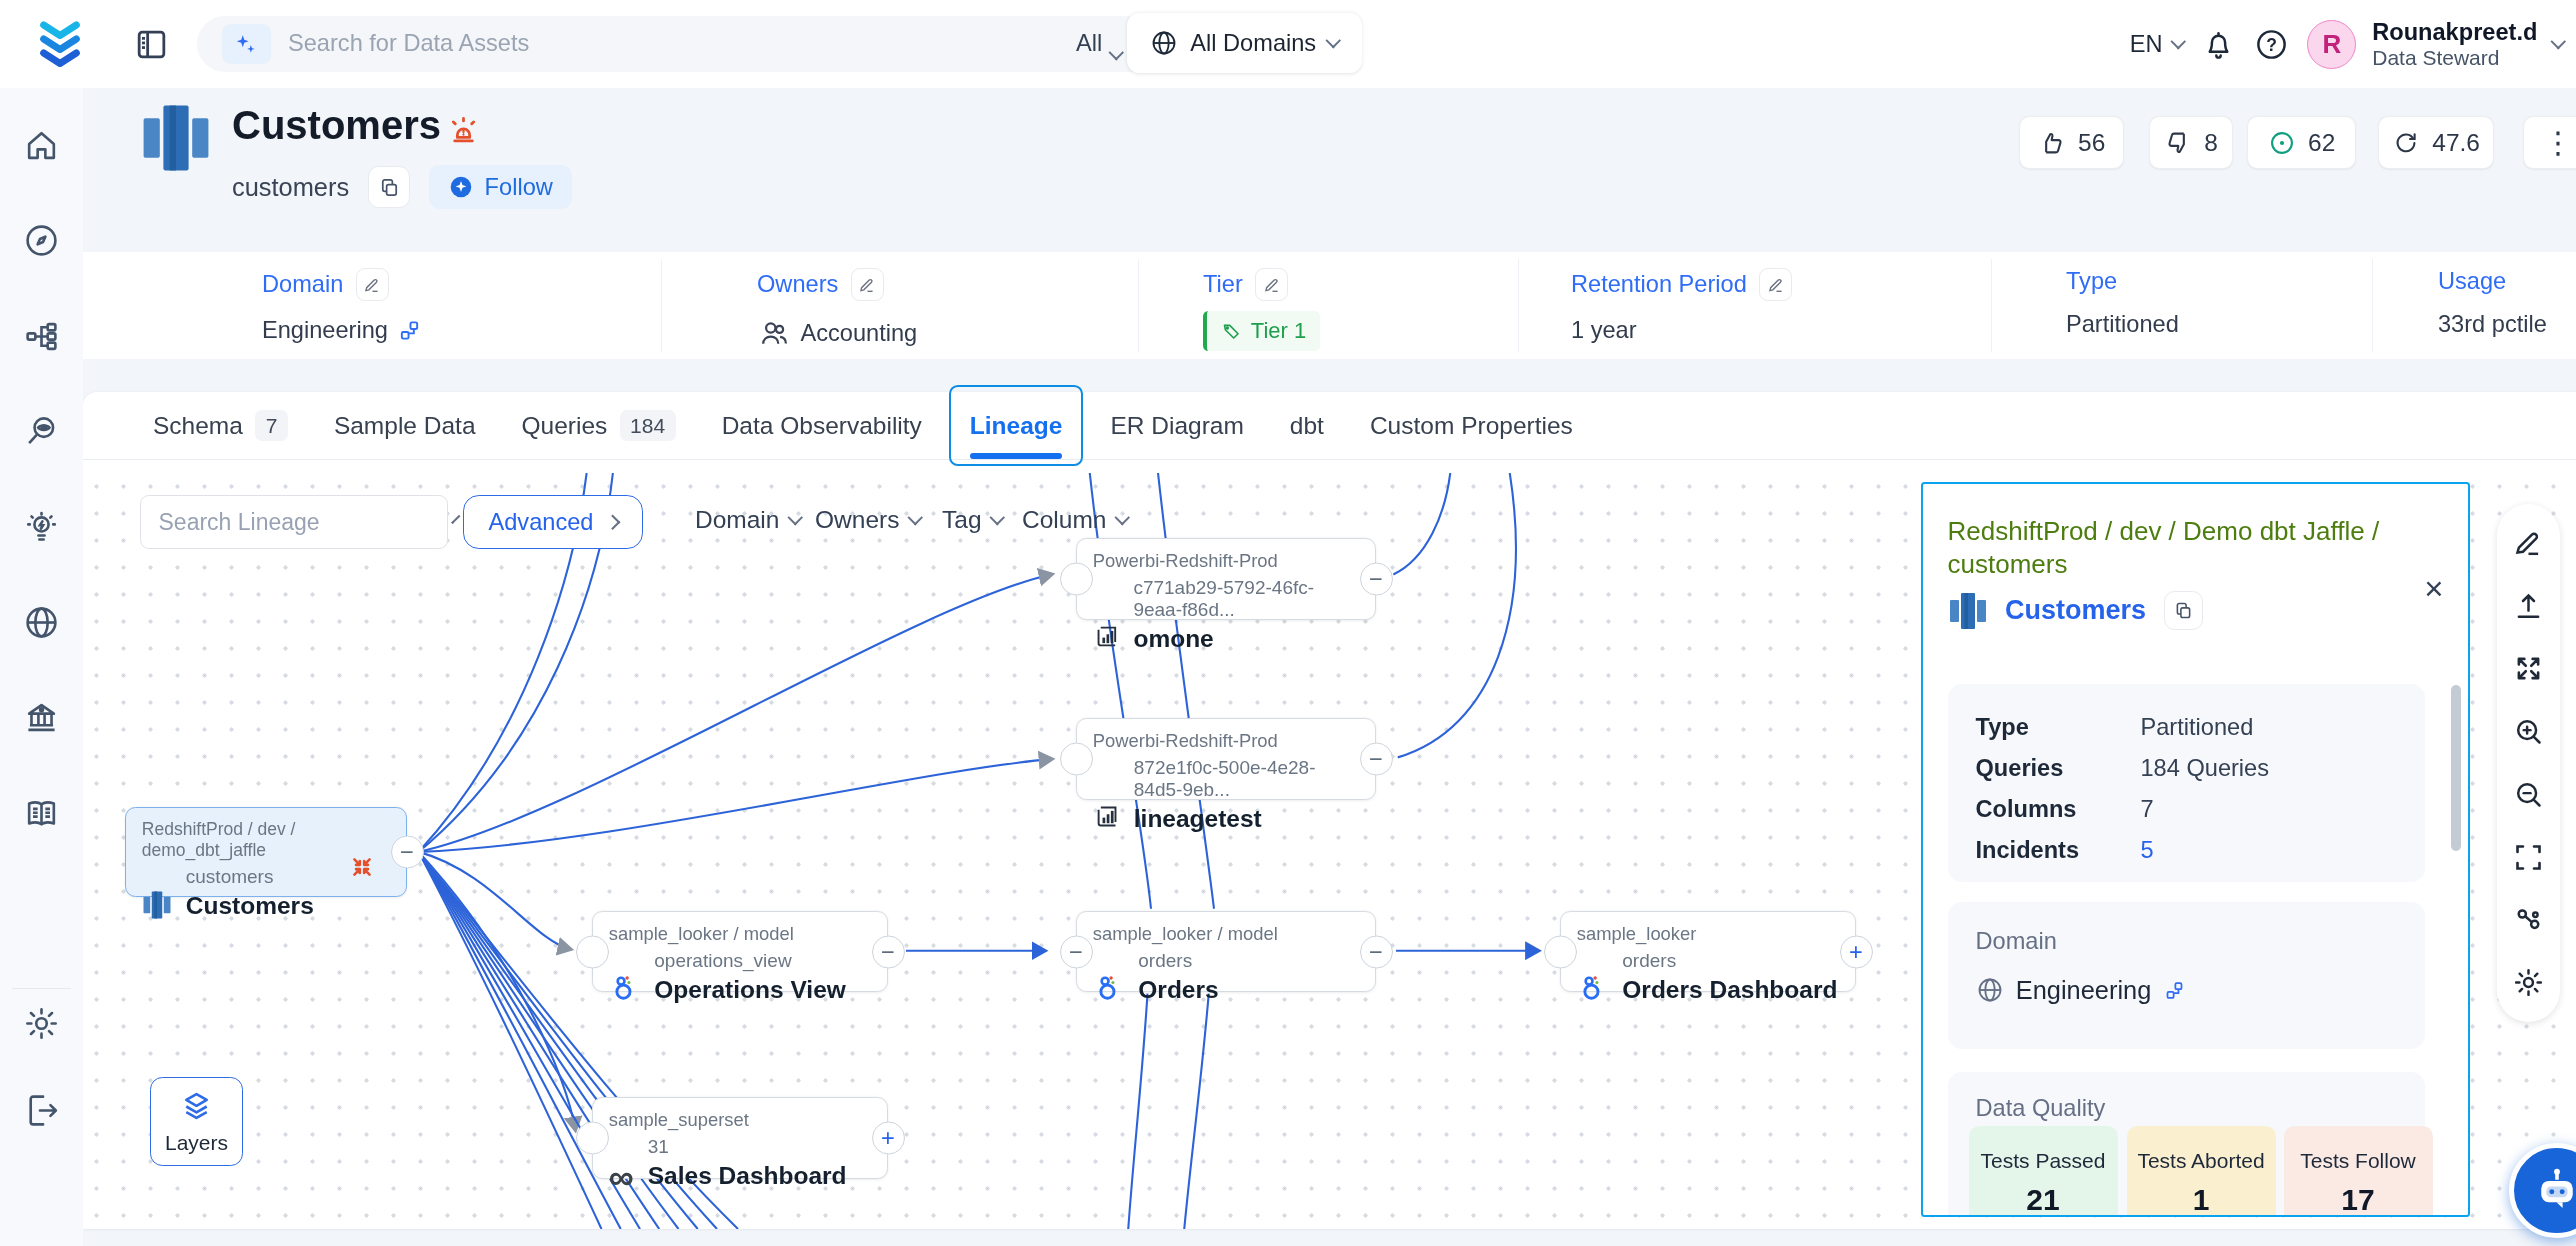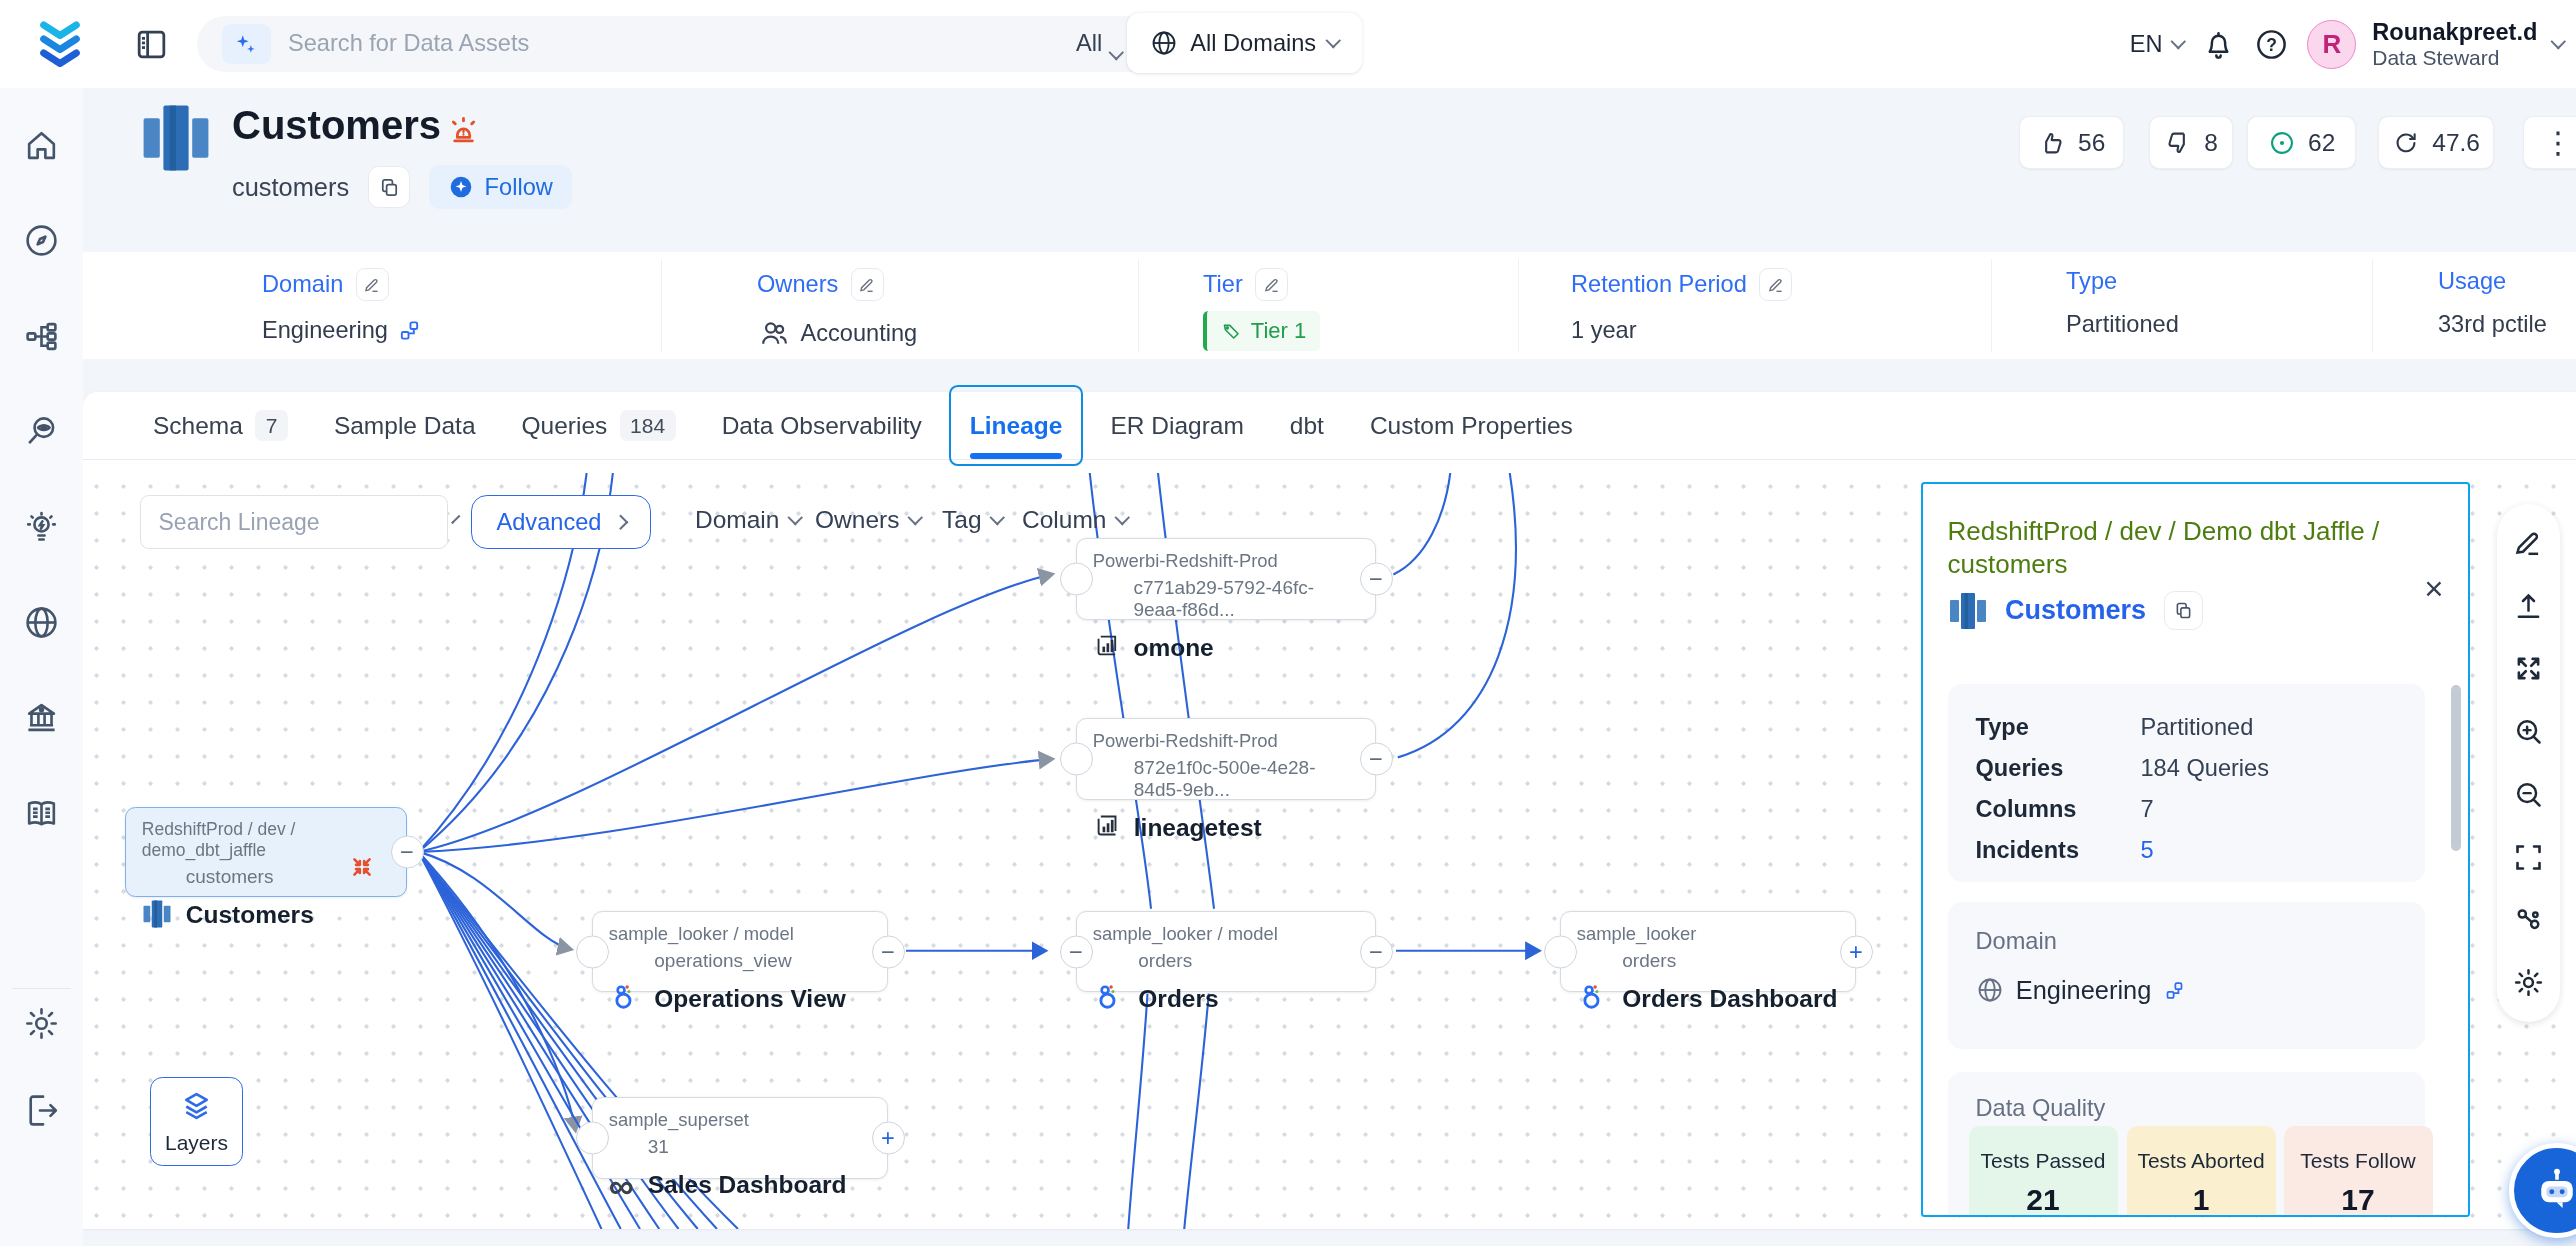--- a/index.html
+++ b/index.html
@@ -48,27 +48,27 @@
   .tab{display:flex;align-items:center;gap:12.3px;cursor:pointer;position:relative;height:81px;align-items:center}
   .tab span{align-self:center}
   .badge{background:#f3f4f7;border-radius:7px;padding:3.5px 10.5px;font-size:21px;color:#414b5a;align-self:center}
   .tab.active{color:#1570ef;font-weight:bold;border:2.6px solid #0d8de3;border-radius:8.8px;padding:0 19px;margin:0 -19px}
   .tab.active::after{content:"";position:absolute;left:19px;right:19px;bottom:5.3px;height:5.3px;border-radius:3.5px;background:#1570ef}
   
   .canvas{position:absolute;left:0;top:81px;width:2493px;height:756px;overflow:hidden;background:#fff;background-image:radial-gradient(circle,#d7dce3 1.9px,transparent 2.3px);background-size:27px 27px}
   .lt-search{position:absolute;left:57px;top:22px;width:308px;height:54px;background:#fff;border:0.9px solid #dfe3e8;border-radius:8.8px;display:flex;align-items:center;padding:0 17.5px;z-index:6}
   .lt-search input{flex:1;border:none;outline:none;font-size:23px;color:#344054;background:transparent;font-family:"Liberation Sans",sans-serif}
   .lt-search input::placeholder{color:#98a2b3}
-  .advanced{position:absolute;left:388px;top:22px;height:54px;padding:0 24.5px;background:#fff;border:1.8px solid #2e6be6;border-radius:15.8px;display:flex;align-items:center;gap:14px;font-size:23.6px;color:#2563eb;cursor:pointer;z-index:6;font-family:"Liberation Sans",sans-serif}
+  .advanced{position:absolute;left:380px;top:22px;height:54px;padding:0 24.5px;background:#fff;border:1.8px solid #2e6be6;border-radius:15.8px;display:flex;align-items:center;gap:14px;font-size:23.6px;color:#2563eb;cursor:pointer;z-index:6;font-family:"Liberation Sans",sans-serif}
   .lt-filter{position:absolute;top:33px;display:flex;align-items:center;gap:10.5px;font-size:24.5px;color:#344054;cursor:pointer;z-index:6}
   .node{position:absolute;background:#fff;border:1.3px solid #d6dbe2;border-radius:10.5px;box-shadow:0 0.9px 2.6px rgba(16,24,40,.08);padding:10.5px 14px 10.5px 15.8px;z-index:5}
   .node .svc{font-size:18.4px;color:#6b7684}
   .node .body{display:flex;align-items:flex-end;gap:14px;margin-top:5.3px}
   .node .sub{font-size:19px;color:#6b7684}
-  .node .nm{font-size:24.5px;color:#15202e;font-weight:bold;margin-top:13px}
+  .node .nm{font-size:24.5px;color:#15202e;font-weight:bold;margin-top:4px}
   .node.selected{background:#e7f1fc;border-color:#7db1ed}
   .handle{position:absolute;width:33px;height:33px;border-radius:50%;background:#fff;border:1.3px solid #cdd4dc;display:flex;align-items:center;justify-content:center;font-size:23.6px;color:#5c6a7a;top:50%;transform:translateY(-50%);cursor:pointer;z-index:6}
   .handle.l{left:-17.5px}.handle.r{right:-17.5px}
   .handle.plus{color:#2563eb}
   .layersbtn{position:absolute;left:67px;top:604px;width:93px;height:89px;background:#fff;border:1.8px solid #2e6be6;border-radius:12.3px;display:flex;flex-direction:column;align-items:center;justify-content:center;gap:7px;cursor:pointer;z-index:6;font-family:"Liberation Sans",sans-serif}
   .layersbtn span{font-size:21px;color:#1d2939}
   
   .epanel{position:absolute;left:1838px;top:8.8px;width:549px;height:735px;background:#fff;border:2.6px solid #0aa3f0;border-radius:3.5px;z-index:8;overflow:hidden}
   .ep-crumb{position:absolute;left:24.5px;top:31px;width:455px;font-size:26px;color:#4d7c0f;line-height:33px}
   .ep-close{position:absolute;right:24.5px;top:88px;font-size:33px;color:#344054;background:none;border:none;cursor:pointer;line-height:1}

